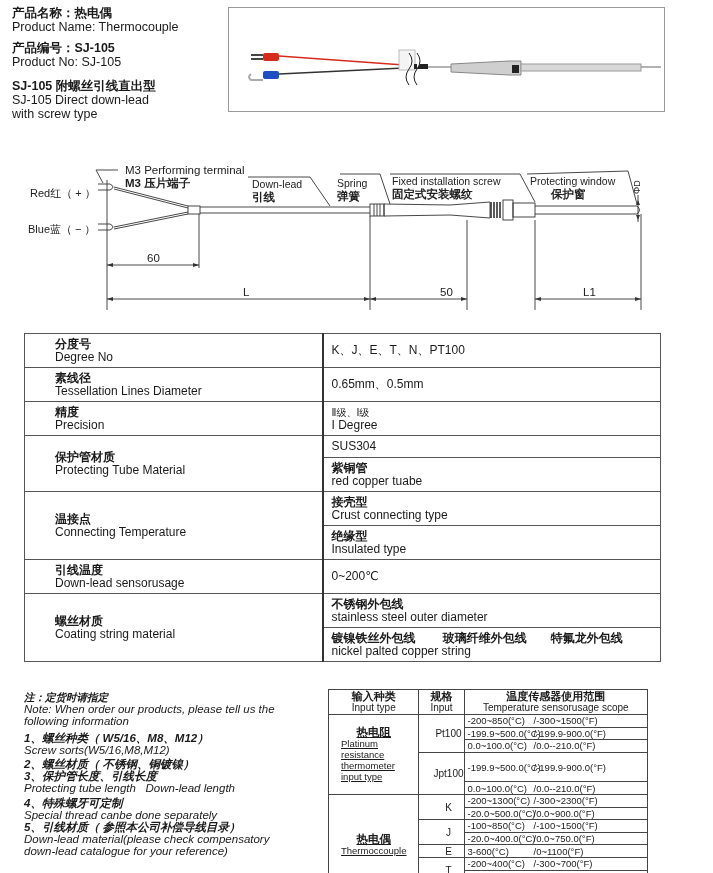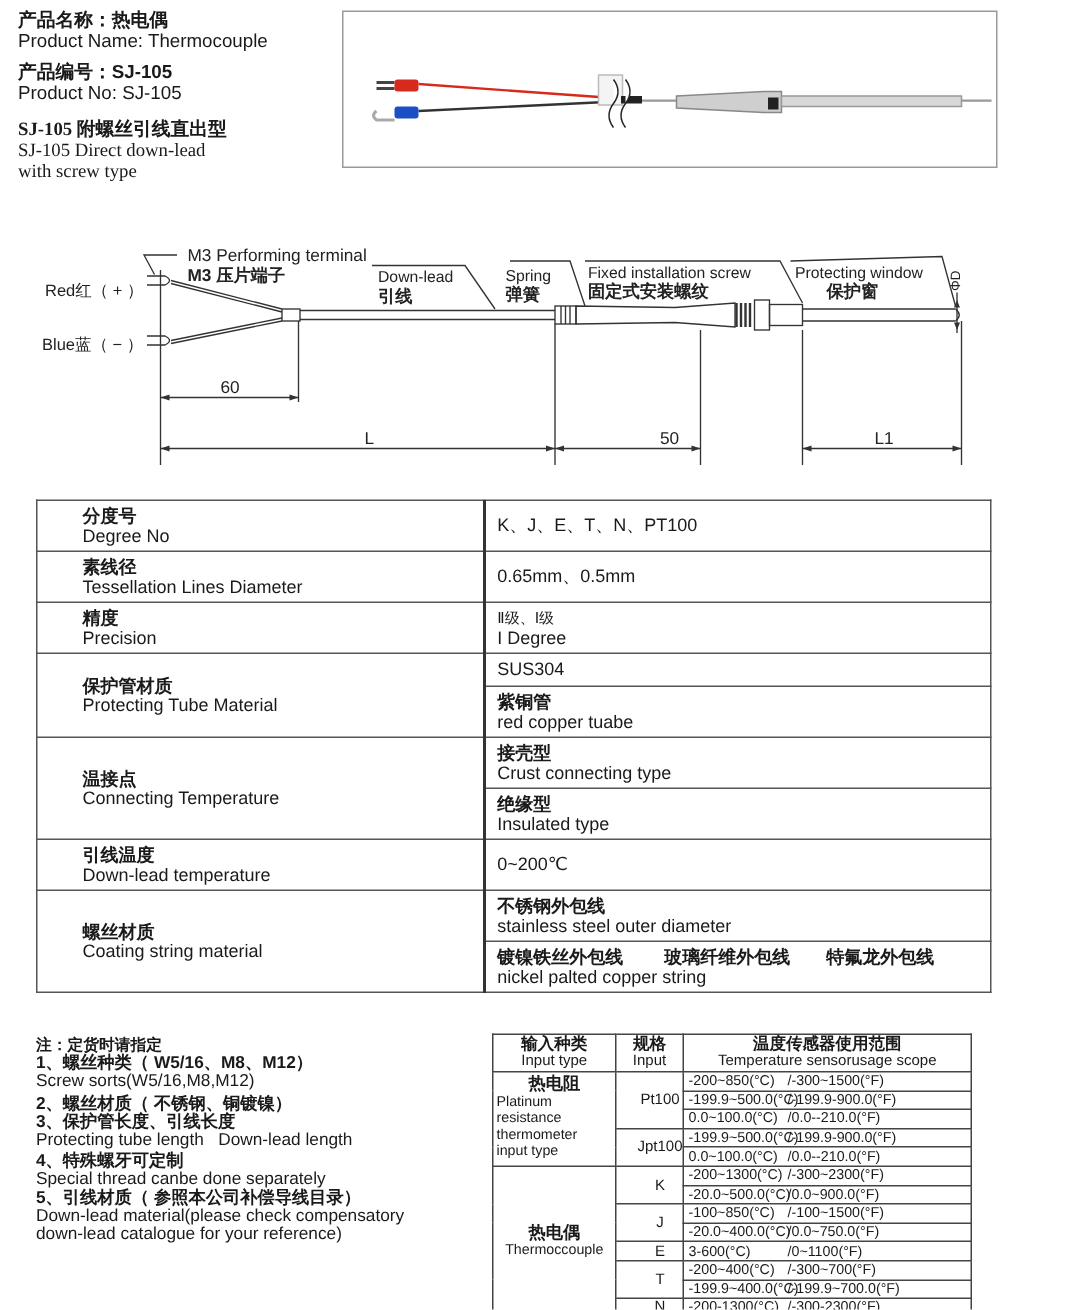--- a/index.html
+++ b/index.html
@@ -12,46 +12,46 @@
   .photo { left: 228px; top: 7px; width: 437px; height: 105px; border: 1px solid #999; background: #fff; }
   .diagram { left: 0; top: 150px; width: 572px; height: 170px; }
   .diagram text { font-family: "Liberation Sans", "DejaVu Sans", sans-serif; fill: #222; }
   table { border-collapse: collapse; }
   .spec { left: 24px; top: 333px; width: 637px; padding-left: 11px; }
   .spec td { border: 1px solid #555; font-size: 12px; line-height: 13px; vertical-align: middle; }
   .spec td.lbl { width: 298px; padding: 2px 0 2px 30px; border-right: 2px solid #333; }
   .spec td.val { padding: 2px 8px; }
   .spec .zh { font-weight: bold; }
   .spec tr { height: 34px; }
-  .notes { left: 24px; top: 691px; width: 260px; font-size: 11.5px; line-height: 12.2px; }
+  .notes { left: 24px; top: 691px; width: 260px; font-size: 11.5px; line-height: 12.2px; font-style: italic; }
   .notes .zh { font-weight: bold; }
   .notes .small { font-size: 9.5px; letter-spacing: -0.2px; }
   .sensor { left: 328px; top: 689px; width: 320px; }
   .sensor td, .sensor th { border: 1px solid #444; font-size: 10px; line-height: 11px; font-weight: normal; }
   .sensor th { text-align: center; padding: 1px 0; }
   .sensor th .zh { font-weight: bold; font-size: 11px; }
   .sensor td.range { padding: 0 3px; white-space: nowrap; height: 12.6px; font-size: 9.5px; }
   .sensor td.center { text-align: center; padding-left: 14px; }
-  .sensor td.grp { text-align: center; font-size: 9.5px; padding: 2px; }
+  .sensor td.grp { text-align: center; font-size: 9.5px; padding: 12px; text-decoration: underline; }
   .sensor td.grp .zh { font-weight: bold; font-size: 11.5px; }
   .sensor .f { display: inline-block; width: 66px; }
 </style>
 </head>
 <body>
 
 <div class="abs hdr">
   <div class="blk">
     <div class="zh">产品名称：热电偶</div>
     <div>Product Name: Thermocouple</div>
   </div>
   <div class="blk">
     <div class="zh">产品编号：SJ-105</div>
     <div>Product No: SJ-105</div>
   </div>
-  <div class="blk" style="margin-top:10px;font-family:Liberation Serif, serif;">
+  <div class="blk" style="margin-top:10px;">
     <div class="zh">SJ-105 附螺丝引线直出型</div>
     <div>SJ-105 Direct down-lead</div>
     <div>with screw type</div>
   </div>
 </div>
 
 <div class="abs photo">
   <svg width="437" height="105" viewBox="0 0 437 105">
 
     <path d="M50 48 L175 57" stroke="#d62a1c" stroke-width="1.6" fill="none"></path>
@@ -197,21 +197,21 @@
     </tr>
     <tr>
       <td class="val">
           <div class="zh">绝缘型</div>
           <div>Insulated type</div>
         </td>
     </tr>
     <tr>
       <td class="lbl">
           <div class="zh">引线温度</div>
-          <div>Down-lead temperature</div>
+          <div>Down-lead sensorusage</div>
         </td>
       <td class="val">0~200℃</td>
     </tr>
     <tr>
       <td class="lbl" rowspan="2">
           <div class="zh">螺丝材质</div>
           <div>Coating string material</div>
         </td>
       <td class="val">
           <div class="zh">不锈钢外包线</div>
@@ -222,20 +222,21 @@
       <td class="val">
           <div class="zh" style="white-space:pre">镀镍铁丝外包线　　 玻璃纤维外包线　　特氟龙外包线</div>
           <div>nickel palted copper string</div>
         </td>
     </tr>
   </tbody>
 </table>
 
 <div class="abs notes">
   <div class="zh" style="font-size:10.5px">注：定货时请指定</div>
+  <div style="margin-bottom:4px">Note: When order our products, please tell us the following information</div>
   <div class="zh">1、螺丝种类（ W5/16、M8、M12）</div>
   <div style="margin-bottom:2px">Screw sorts(W5/16,M8,M12)</div>
   <div class="zh">2、螺丝材质（ 不锈钢、铜镀镍）</div>
   <div class="zh">3、保护管长度、引线长度</div>
   <div style="margin-bottom:2px; white-space:pre">Protecting tube length   Down-lead length</div>
   <div class="zh">4、特殊螺牙可定制</div>
   <div>Special thread canbe done separately</div>
   <div class="zh">5、引线材质（ 参照本公司补偿导线目录）</div>
   <div>Down-lead material(please check compensatory down-lead catalogue for your reference)</div>
 </div>

